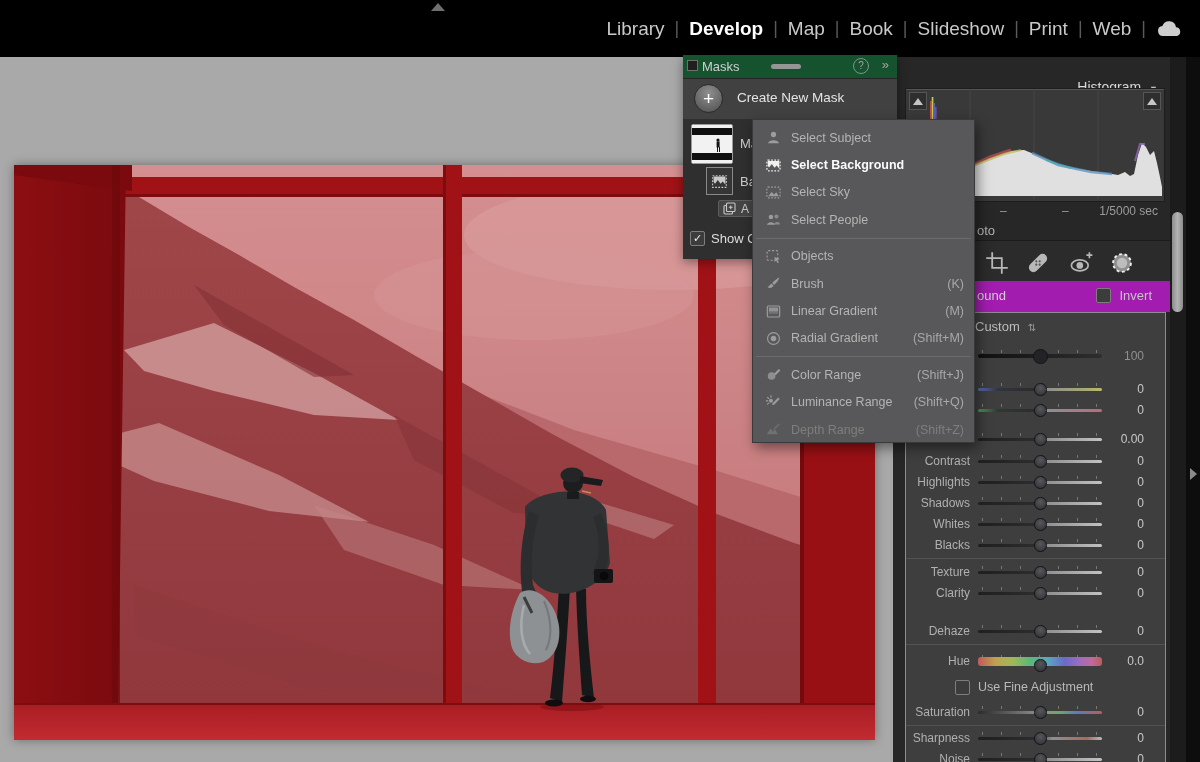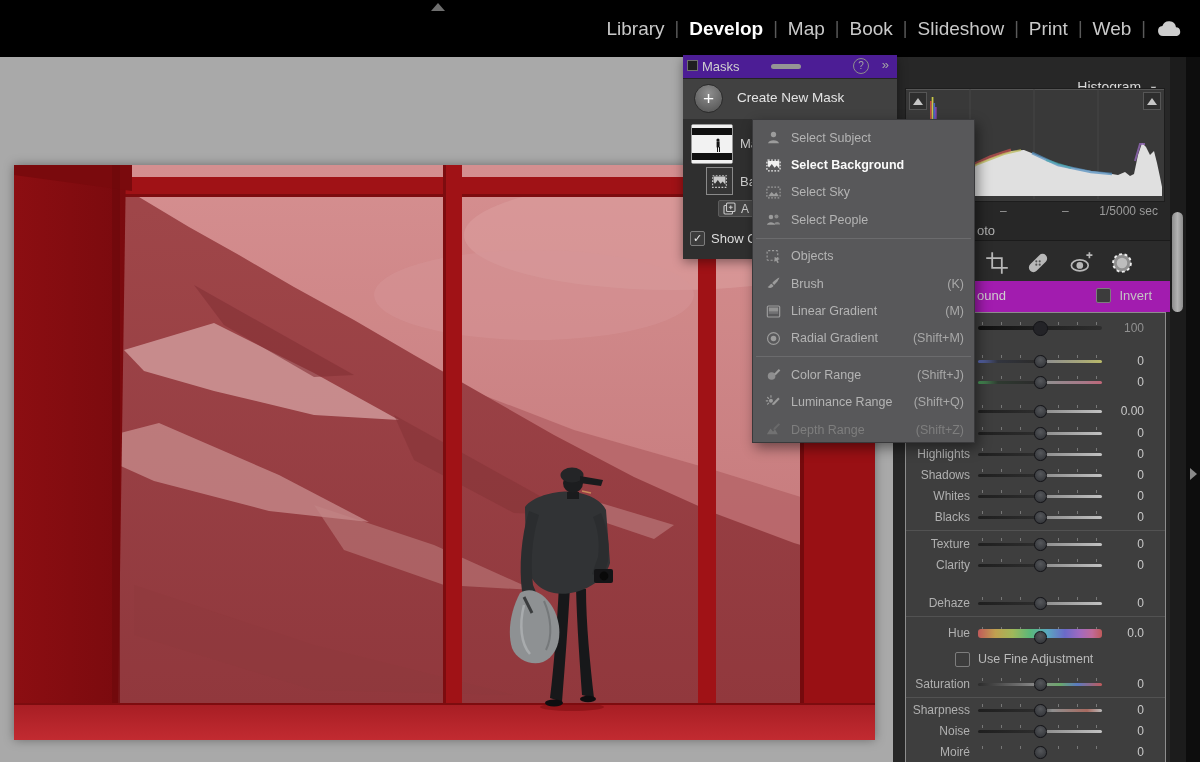--- a/index.html
+++ b/index.html
@@ -69,21 +69,21 @@
   .cbrow{display:flex;align-items:center;height:16px;margin-left:49px;gap:8px;font-size:12.5px;color:#b9b9b9;}
   
   #scrolltrack{position:absolute;left:1170px;top:57px;width:16px;height:705px;background:#1c1c1c;}
   #scrollthumb{position:absolute;left:2px;top:155px;width:11px;height:100px;background:linear-gradient(90deg,#8c8c8c,#b2b2b2,#8c8c8c);border-radius:6px;}
   #rightedge{position:absolute;left:1186px;top:57px;width:14px;height:705px;background:#0d0d0d;}
   #rp-expander{position:absolute;left:4px;top:411px;width:0;height:0;
     border-top:6px solid transparent;border-bottom:6px solid transparent;border-left:7px solid #8a8a8a;cursor:pointer;}
   
   #maskspanel{position:absolute;left:683px;top:55px;width:214px;height:203px;z-index:20;
               box-shadow:0 4px 10px rgba(0,0,0,.4);font-size:13px;}
-  #mp-header{position:relative;height:23px;background:#4c1d95;border-bottom:1px solid #242424;color:#cfcfcf;}
+  #mp-header{position:relative;height:23px;background:#14532d;border-bottom:1px solid #242424;color:#cfcfcf;}
   #mp-header .ttl{position:absolute;left:19px;top:4px;font-size:13px;}
   #mp-grip{position:absolute;left:88px;top:9px;width:30px;height:5px;border-radius:3px;background:#959595;}
   #mp-help{position:absolute;right:28px;top:3px;width:14px;height:14px;border:1px solid #8d8d8d;border-radius:50%;
            font-size:10px;color:#a5a5a5;text-align:center;line-height:14px;cursor:pointer;}
   #mp-more{position:absolute;right:8px;top:2px;color:#a5a5a5;font-size:13px;cursor:pointer;}
   #mp-paneltoggle{position:absolute;left:4px;top:5px;width:9px;height:9px;background:#1f1f1f;border:1px solid #6f6f6f;}
   #mp-create{position:relative;height:40px;background:#414141;cursor:pointer;}
   #plusbtn{position:absolute;left:11px;top:5px;width:29px;height:29px;border-radius:50%;
            background:radial-gradient(circle at 50% 30%,#8f8f8f,#4e4e4e);border:1px solid #2a2a2a;
            color:#fff;font-size:19px;text-align:center;line-height:28px;box-sizing:border-box;}
@@ -284,20 +284,23 @@
 
     <div id="maskrow">
       <span id="maskname">ound</span>
       <span id="invert">
         <span class="cbx"></span>
         <span>Invert</span>
       </span>
     </div>
 
     <div id="adjbox">
+      <div id="preset-row">
+        <span>Custom</span><span class="updn">⇅</span>
+      </div>
       <div id="sliders">
           <div class="srow" style="margin-top: 5px;">
             <div class="slabel"></div>
             <div class="strack t-amount">
               <div class="ticks"></div>
               <div class="tline"></div>
               <div class="knob"></div>
             </div>
             <div class="sval dim">100</div>
           </div>

